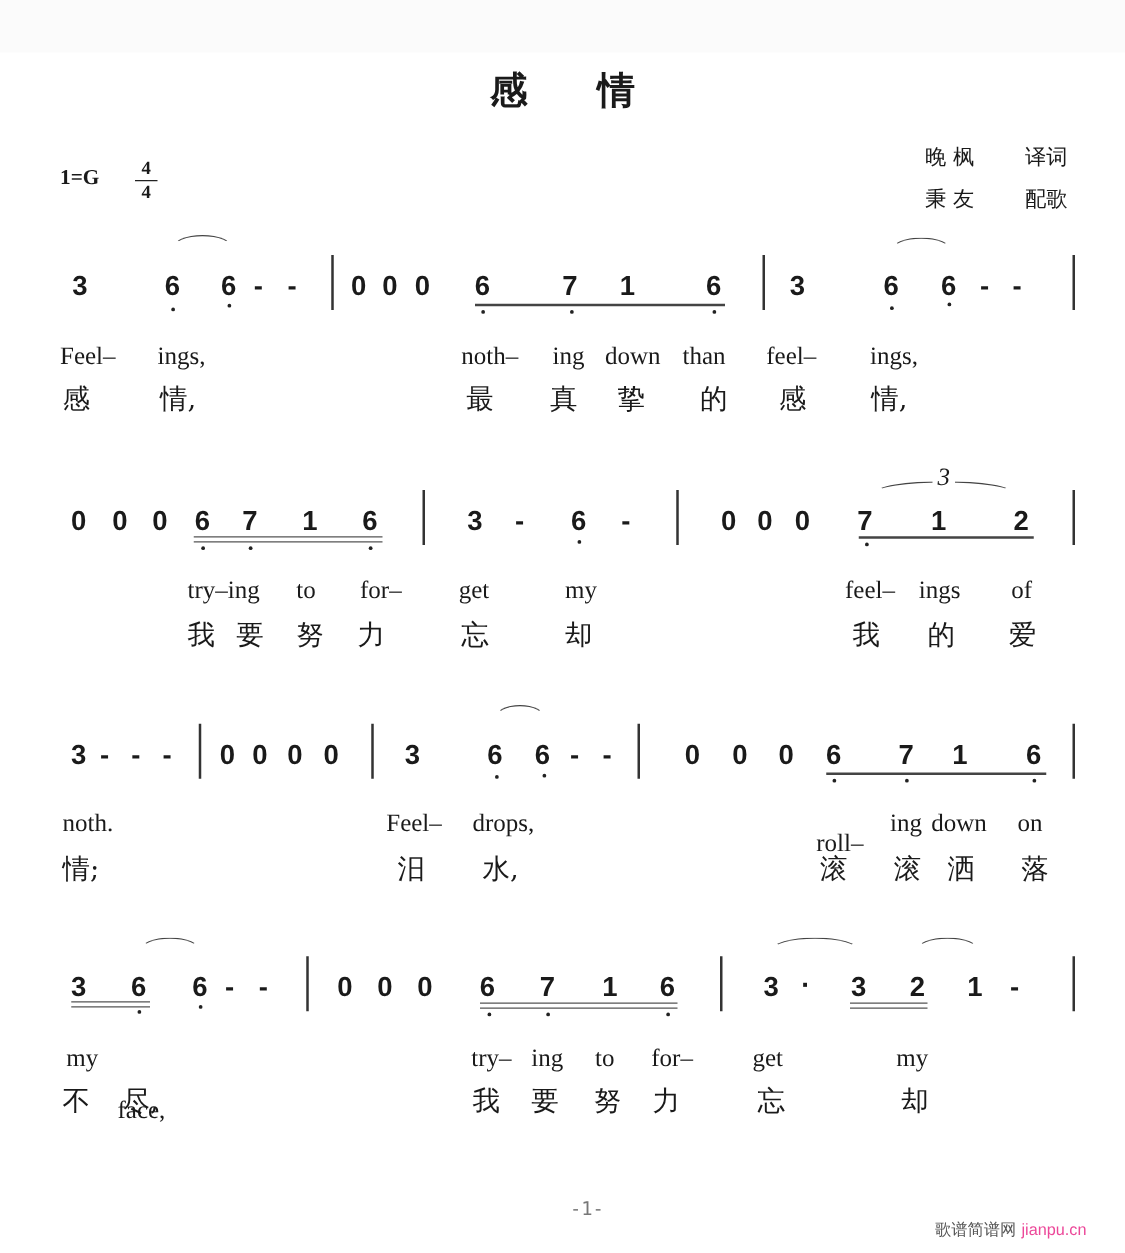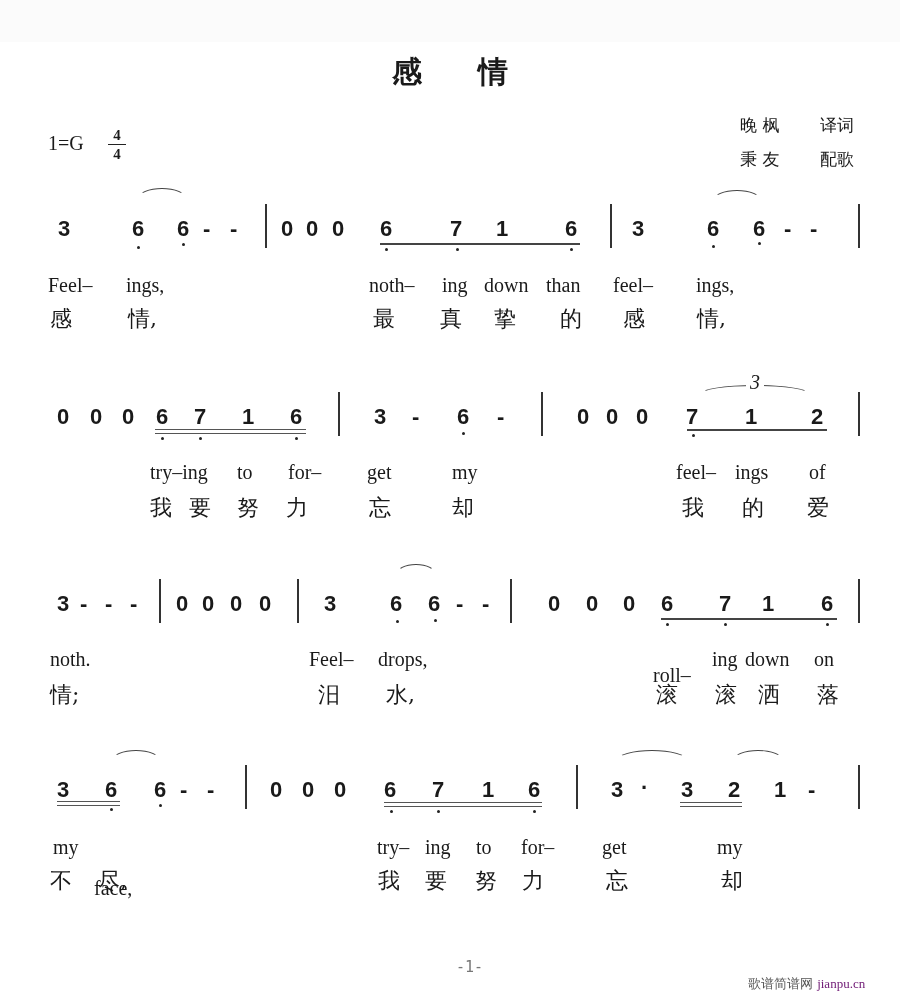--- a/index.html
+++ b/index.html
@@ -1,36 +1,36 @@
 <!DOCTYPE html>
 <html><head>
 <meta charset="utf-8">
 <style>
   html, body { margin:0; padding:0; }
   body { width:900px; height:1002px; background:#ffffff; position:relative; overflow:hidden; font-family:"DejaVu Sans", sans-serif; color:#1a1a1a; }
   .topband { position:absolute; left:0; top:0; width:900px; height:42px; background:#fbfbfb; }
   .title { position:absolute; top:52px; font-size:30px; font-weight:bold; letter-spacing:0; }
-  .key { position:absolute; left:48px; top:132px; font-family:"Liberation Serif", serif; font-size:20px; font-weight:normal; }
+  .key { position:absolute; left:48px; top:132px; font-family:"Liberation Serif", serif; font-size:17px; font-weight:bold; }
   .ts { position:absolute; left:108px; top:127px; width:18px; text-align:center; font-family:"Liberation Serif", serif; font-weight:bold; font-size:15px; line-height:16px; }
   .ts .line { border-top:1.5px solid #222; margin:1px 0; }
   .credit { position:absolute; left:740px; font-size:17px; letter-spacing:0; }
   .credit span { display:inline-block; }
   .n { position:absolute; font-family:"Liberation Sans", sans-serif; font-weight:bold; font-size:22px; line-height:24px; width:16px; text-align:center; }
   .dash { position:absolute; font-family:"Liberation Sans", sans-serif; font-weight:bold; font-size:22px; line-height:24px; }
   .dot { position:absolute; width:3px; height:3px; background:#222; border-radius:50%; }
   .bar { position:absolute; width:1.5px; background:#333; }
   .ul { position:absolute; height:1.5px; background:#444; }
   .ul2 { position:absolute; height:5px; border-top:1.5px solid #555; border-bottom:1.5px solid #555; box-sizing:border-box; }
   .slur { position:absolute; border:1.3px solid #444; border-color:#444 transparent transparent transparent; border-radius:50%; box-sizing:border-box; }
   .en { position:absolute; font-family:"Liberation Serif", serif; font-size:20px; white-space:nowrap; }
   .cn { position:absolute; font-family:"DejaVu Serif", serif; font-size:22px; white-space:nowrap; }
   .trip { position:absolute; font-family:"Liberation Serif", serif; font-style:italic; font-size:20px; }
   .pagenum { position:absolute; left:456px; top:958px; font-family:"DejaVu Sans Mono", monospace; font-size:15px; color:#777; }
   .wm { position:absolute; left:748px; top:975px; font-size:13px; color:#555; white-space:nowrap; }
-  .wm .site { color:#701a75; font-family:Liberation Serif, serif; }
+  .wm .site { color:#ec4899; font-family:Liberation Sans, sans-serif; }
 </style>
 </head>
 <body>
 
 <div class="topband"></div>
 
 <div class="title" style="left:392px;">感</div>
 <div class="title" style="left:478px;">情</div>
 
 <div class="key">1=G</div>

